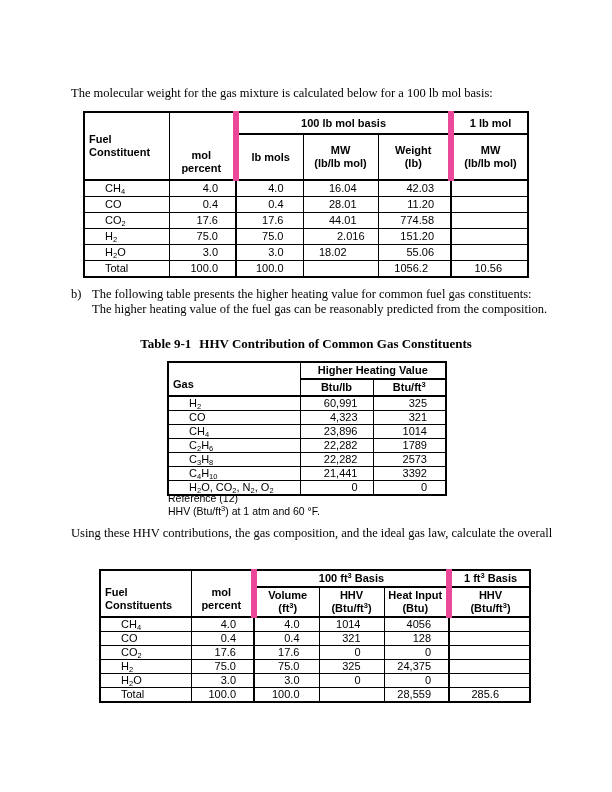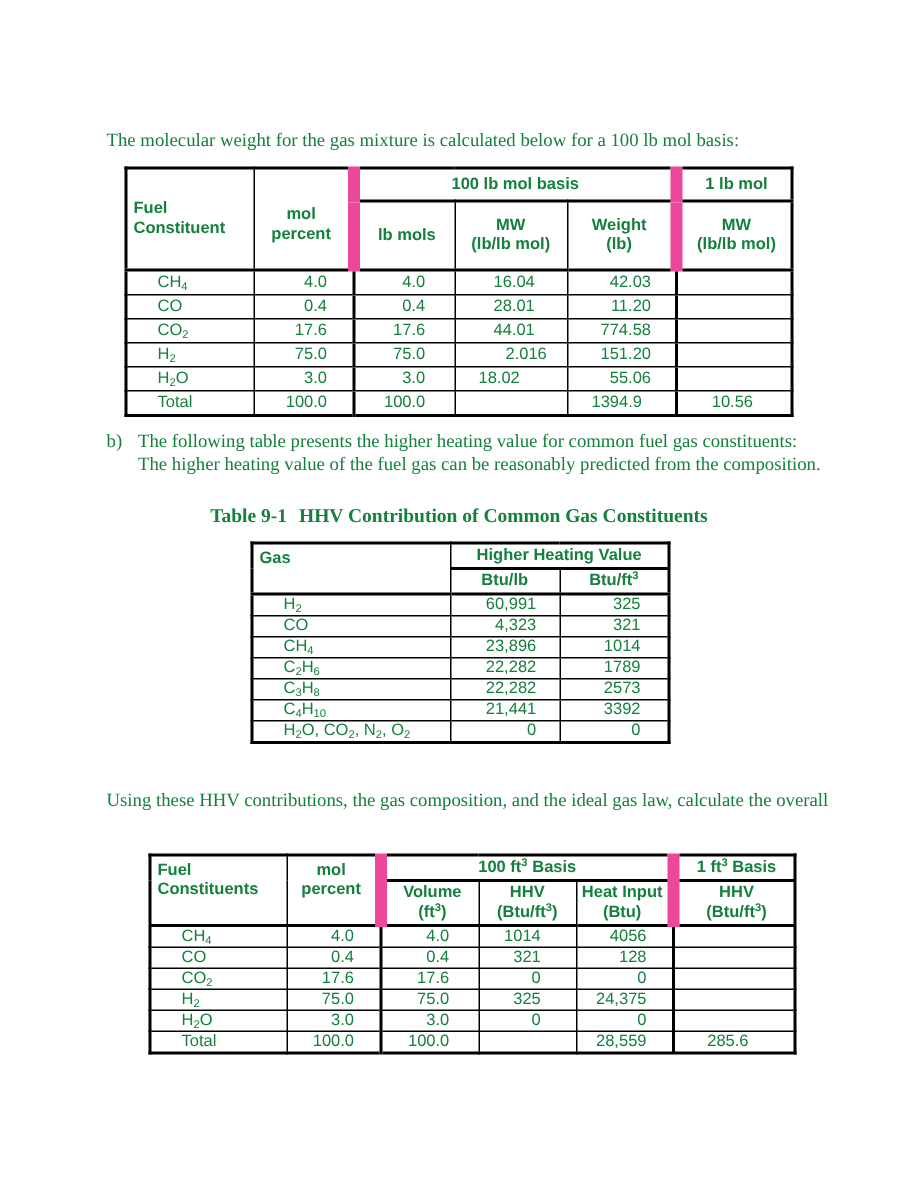--- a/index.html
+++ b/index.html
@@ -1,20 +1,20 @@
 <!DOCTYPE html>
 <html><head>
 <meta charset="utf-8">
 <style>
   html,body{margin:0;padding:0;background:#ffffff;}
   .page{
     position:relative;
     width:612px;height:792px;
     background:#ffffff;
-    color:#15803d;
+    color:#000000;
     font-family:"Liberation Serif", "DejaVu Serif", serif;
     overflow:hidden;
   }
   .para{
     position:absolute;
     font-size:12.5px;line-height:15px;
     white-space:nowrap;
   }
   .hang{display:flex;}
   .hang .marker{width:21px;flex:none;}
@@ -38,22 +38,22 @@
   }
   thead th{
     border-bottom:2px solid #000;
     font-weight:bold;
     white-space:pre-line;
     vertical-align:middle;
     text-align:center;
     padding:1px 2px;
   }
   th.th-left{text-align:left;padding-left:4px;margin-top:24px;}
-  th.th-bottom{vertical-align:bottom;padding-bottom:16px;}
-  th.gl{border-left:8px solid #ec4899;}
+  th.th-bottom{vertical-align:bottom;padding-bottom:4px;}
+  th.gl{border-left:6px solid #ec4899;}
   tbody td{text-align:right;}
   tbody td:first-child{text-align:left;padding-left:20px;}
   sup{font-size:7.5px;vertical-align:4px;line-height:0;}
   sub{font-size:7.5px;vertical-align:-2px;line-height:0;}
 
   
   #t1{left:83px;top:111px;width:444px;}
   #t1 thead tr:first-child th{height:18px;}
   #t1 thead tr:last-child th{height:42px;}
   #t1 tbody td{height:15px;}
@@ -175,21 +175,21 @@
           <td>3.0</td>
           <td>18.02</td>
           <td>55.06</td>
           <td></td>
         </tr>
         <tr>
           <td>Total</td>
           <td>100.0</td>
           <td>100.0</td>
           <td></td>
-          <td>1394.9</td>
+          <td>1056.2</td>
           <td>10.56</td>
         </tr>
       </tbody>
   </table>
 
   <div class="para hang" style="left:71px;top:287px;">
     <span class="marker">b)</span>
     <span class="hlines">
       <div>The following table presents the higher heating value for common fuel gas constituents:</div>
       <div>The higher heating value of the fuel gas can be reasonably predicted from the composition.</div>
@@ -248,20 +248,24 @@
           <td>3392</td>
         </tr>
         <tr>
           <td>H<sub>2</sub>O, CO<sub>2</sub>, N<sub>2</sub>, O<sub>2</sub></td>
           <td>0</td>
           <td>0</td>
         </tr>
       </tbody>
   </table>
 
+  <div class="footnotes">
+    <div>Reference (12)</div>
+    <div>HHV (Btu/ft<sup>3</sup>) at 1 atm and 60 °F.</div>
+  </div>
 
   <div class="para" style="left:71px;top:526px;">
     <div>Using these HHV contributions, the gas composition, and the ideal gas law, calculate the overall</div>
   </div>
 
   <table id="t3">
     <colgroup>
       <col style="width:91px">
         <col style="width:63px">
         <col style="width:65px">

